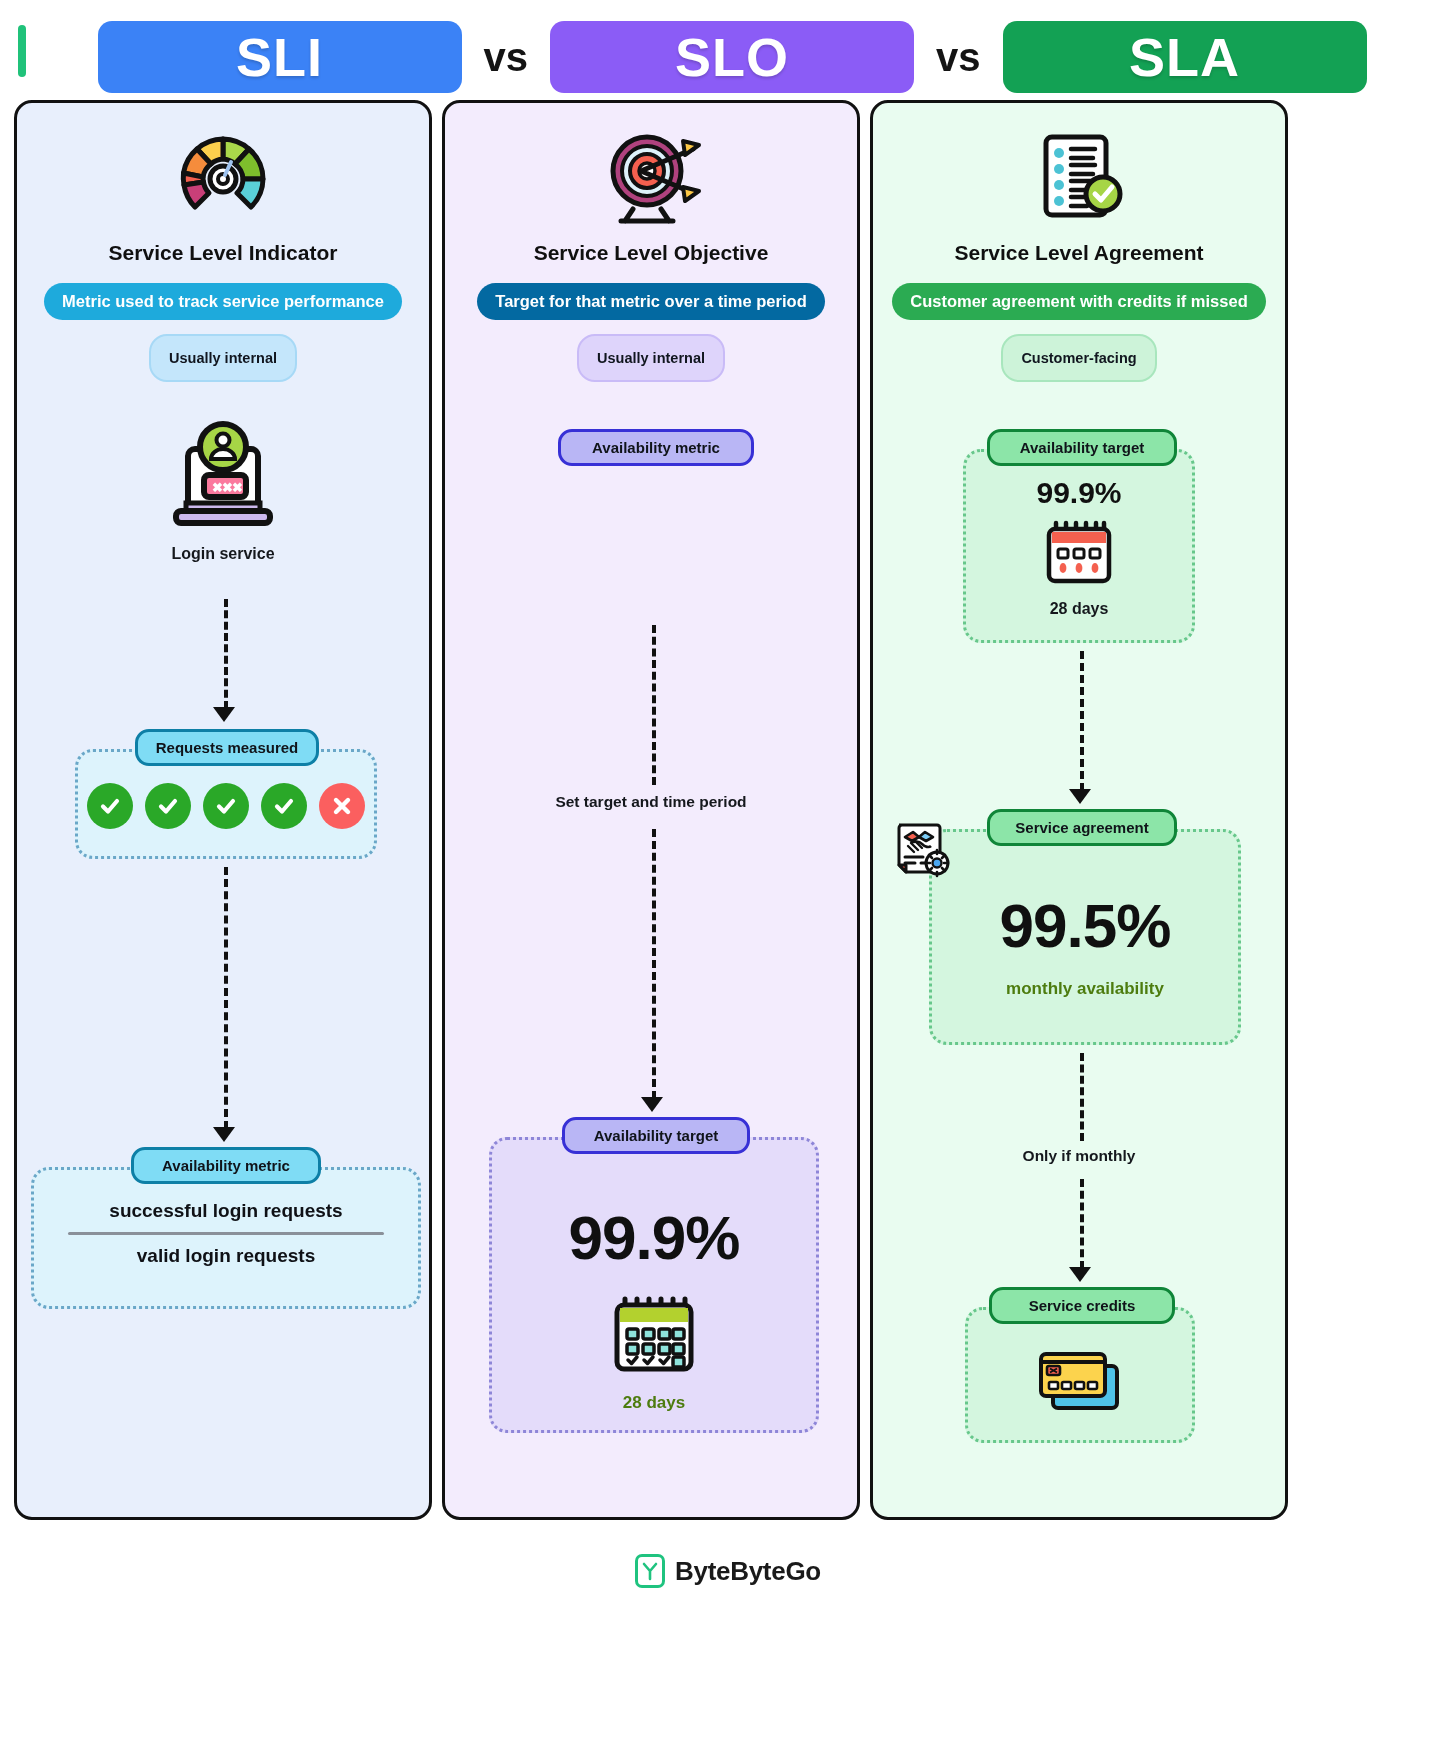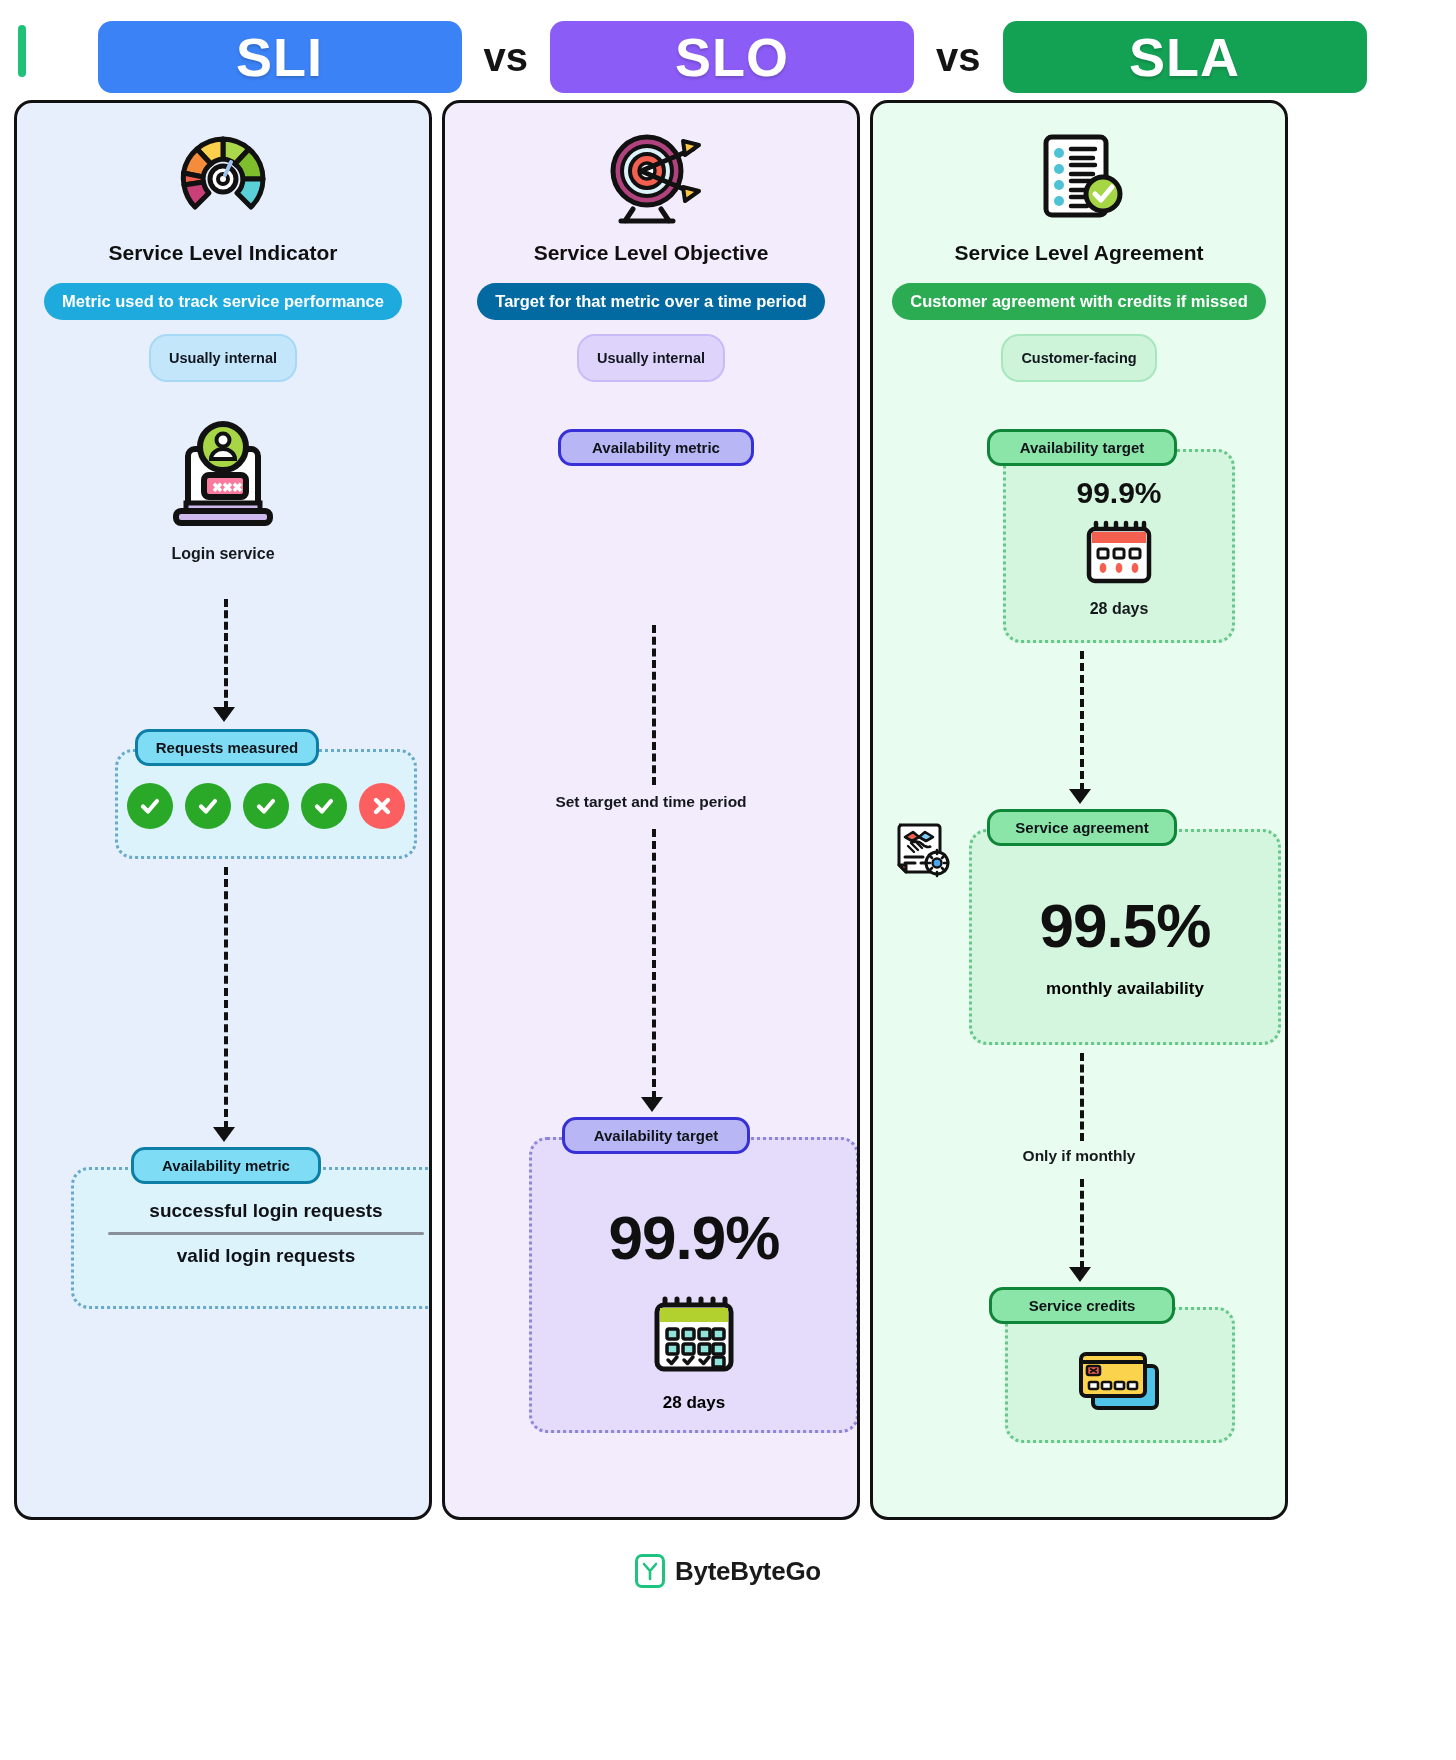--- a/index.html
+++ b/index.html
@@ -85,29 +85,29 @@
   
   .chip {
     position: absolute; z-index: 5;
     border-radius: 14px; font-size: 15px; font-weight: 700; color: #10141a;
     padding: 7px 16px; white-space: nowrap; text-align: center;
   }
   .chip-sli { background: #7fdcf5; border: 3px solid #0d7fa6; }
   .chip-slo { background: #b9b6f5; border: 3px solid #3730d6; }
   .chip-sla { background: #8ce5a8; border: 3px solid #0f8538; }
 
-  .dotbox { position: absolute; border-radius: 18px; margin-left: 40px; }
+  .dotbox { position: absolute; border-radius: 18px; }
   .dotbox-sli { background: #ddf3fc; border: 3px dotted #6aa7c8; }
   .dotbox-slo { background: #e4dcfa; border: 3px dotted #8e86d8; }
   .dotbox-sla { background: #d4f6df; border: 3px dotted #67c78b; }
 
   .big-num { font-size: 56px; font-weight: 800; color: #101010; text-align:center; letter-spacing:-1px; }
   .mid-num { font-size: 30px; font-weight: 800; color: #101010; text-align:center; }
   .small-cap { font-size: 16px; font-weight: 700; color: #15181d; text-align:center; }
-  .sub-cap { font-size: 17px; font-weight: 700; color: #000000; text-align:center; }
+  .sub-cap { font-size: 17px; font-weight: 700; color: #4d7c0f; text-align:center; }
 
   .frac-top, .frac-bot { font-size: 19px; font-weight: 700; color: #0f1116; text-align: center; }
   .frac-line { height: 3px; background: #8a9099; margin: 10px 34px; border-radius: 2px; }
 
   .checkrow { display: flex; justify-content: center; align-items: center; gap: 12px; }
   .mark { width: 46px; height: 46px; border-radius: 50%; display:flex; align-items:center; justify-content:center; }
   .mark-ok { background: #2aa828; }
   .mark-no { background: #fb5f5f; }
 
   

